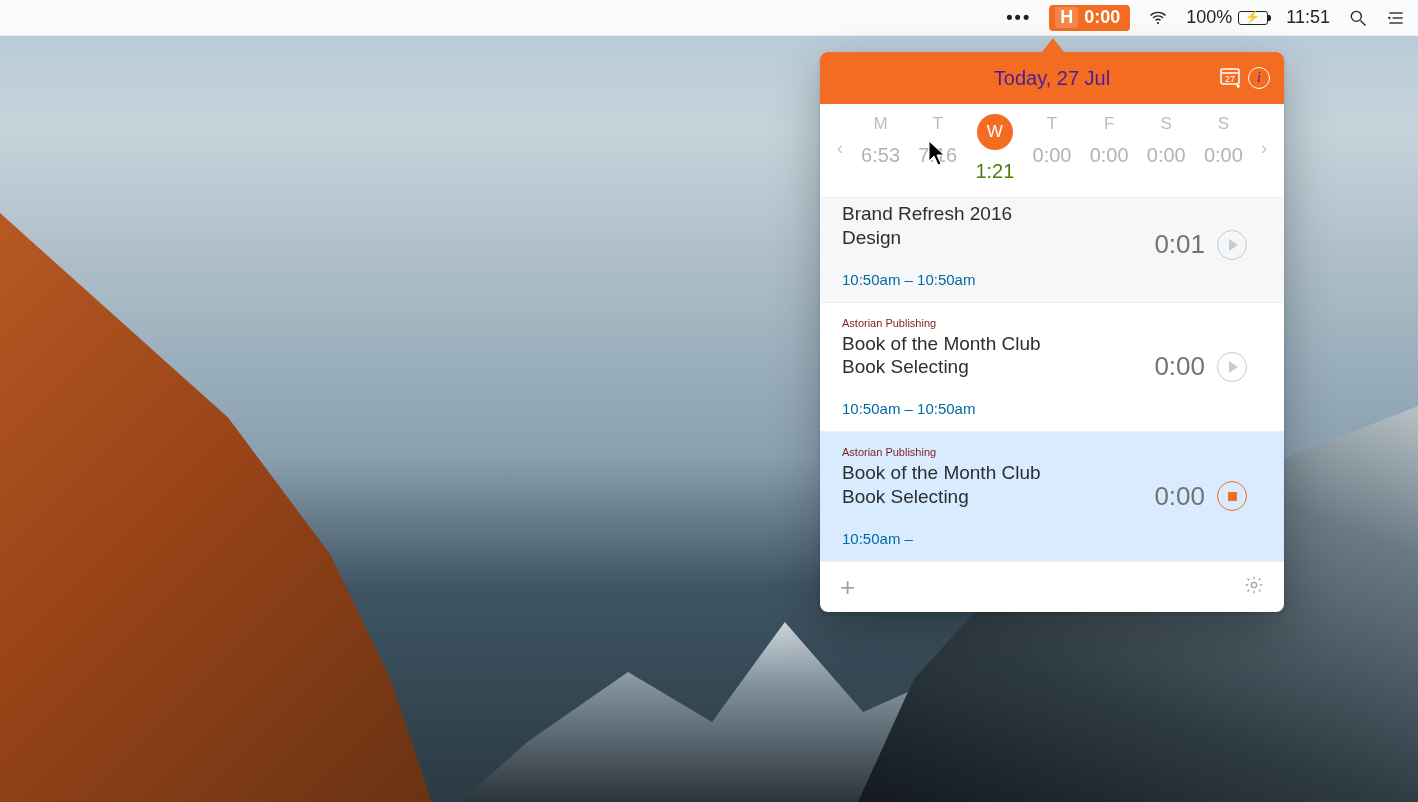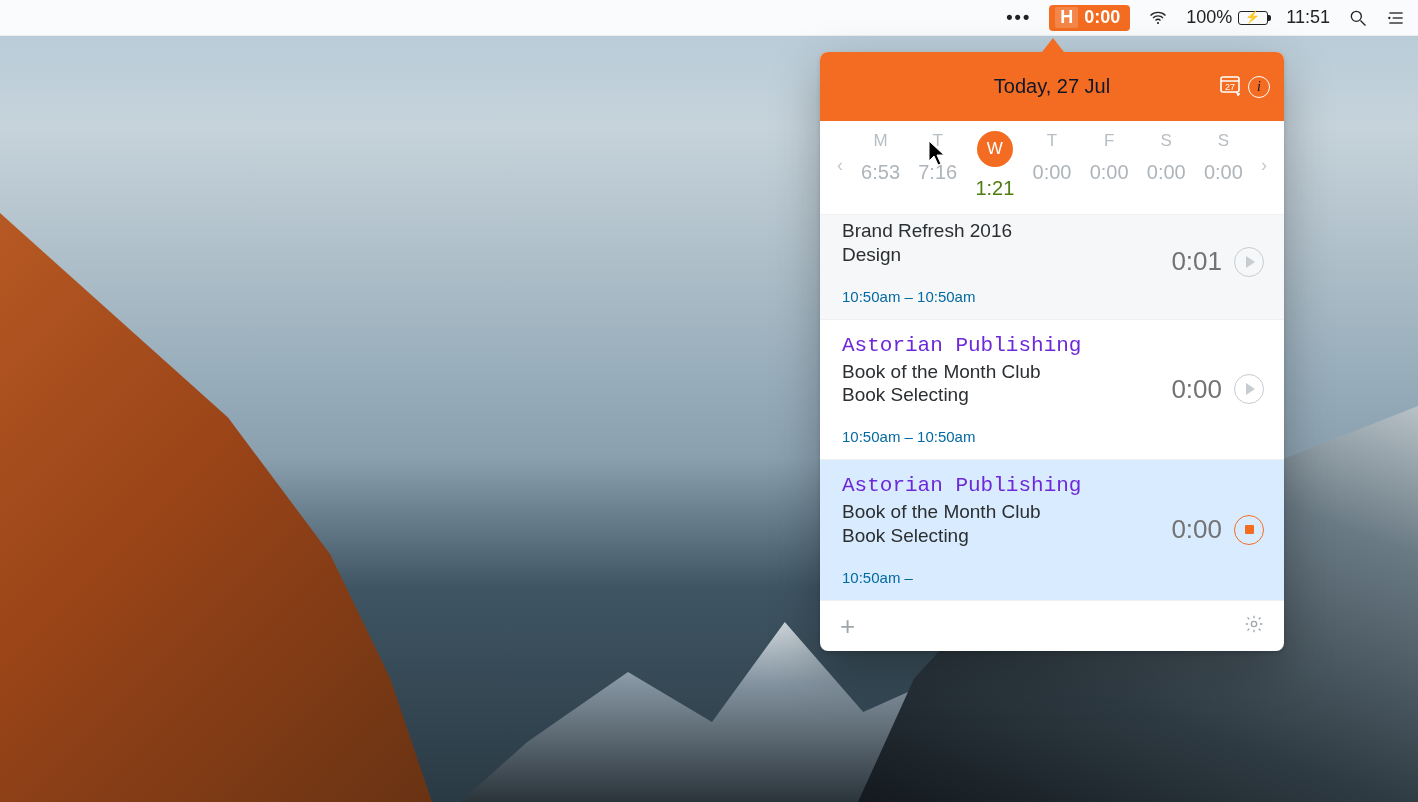--- a/index.html
+++ b/index.html
@@ -67,21 +67,21 @@
     background: #fff; border-radius: 8px;
     box-shadow: 0 18px 50px rgba(0,0,0,0.28), 0 2px 4px rgba(0,0,0,0.15);
     overflow: hidden;
   }
   .panel-arrow {
     position: absolute; top: 38px; left: 1042px; width: 0; height: 0;
     border-left: 11px solid transparent; border-right: 11px solid transparent;
     border-bottom: 14px solid #f36c21; z-index: 5;
   }
   .panel-header {
-    background: #f36c21; color: #0f172a; height: 69px;
+    background: #f36c21; color: #4c1d95; height: 52px;
     display: flex; align-items: center; justify-content: center;
     position: relative; font-size: 20px; font-weight: 500;
   }
   .panel-header .right {
     position: absolute; right: 14px; top: 0; bottom: 0;
     display: flex; align-items: center; gap: 6px;
   }
   .hdr-icon { width: 24px; height: 24px; stroke: #fff; fill: none; stroke-width: 1.6; }
   .info-circle {
     width: 22px; height: 22px; border: 1.8px solid #fff; border-radius: 50%;
@@ -99,27 +99,27 @@
   .day .lbl { font-size: 17px; color: #b7bec3; font-weight: 500; }
   .day .time { font-size: 20px; color: #aeb5ba; margin-top: 10px; }
   .day.active .lbl {
     display: inline-flex; align-items: center; justify-content: center;
     width: 36px; height: 36px; border-radius: 50%;
     background: #f36c21; color: #fff;
   }
   .day.active .time { color: #4d7c0f; font-weight: 500; }
 
   .entry {
-    display: flex; align-items: center; padding: 14px 20px 14px 22px;
+    display: flex; align-items: center; padding: 14px 37px 14px 22px;
     border-bottom: 1px solid #eef0f1; gap: 12px;
   }
   .entry.first { background: #f6f7f8; padding-top: 4px; }
   .entry.running { background: #d9ecff; }
   .entry .text { flex: 1; }
-  .entry .client { color: #6d28d9; font-size: 21px; margin-bottom: 3px; font-family: Liberation Mono, monospace; }
+  .entry .client { color: #7f1d1d; font-size: 11px; margin-bottom: 3px; }
   .entry .title { color: #2b2f32; font-size: 19px; line-height: 1.25; }
   .entry .range { color: #0369a1; font-size: 15px; margin-top: 21px; }
   .entry .dur { font-size: 26px; color: #737373; font-weight: 400; font-variant-numeric: tabular-nums; }
   .play-btn {
     width: 30px; height: 30px; border: 1.6px solid #c6ccd0; border-radius: 50%;
     display: flex; align-items: center; justify-content: center; color: #c6ccd0;
   }
   .play-btn.running {
     border-color: #f36c21; color: #f36c21;
   }

